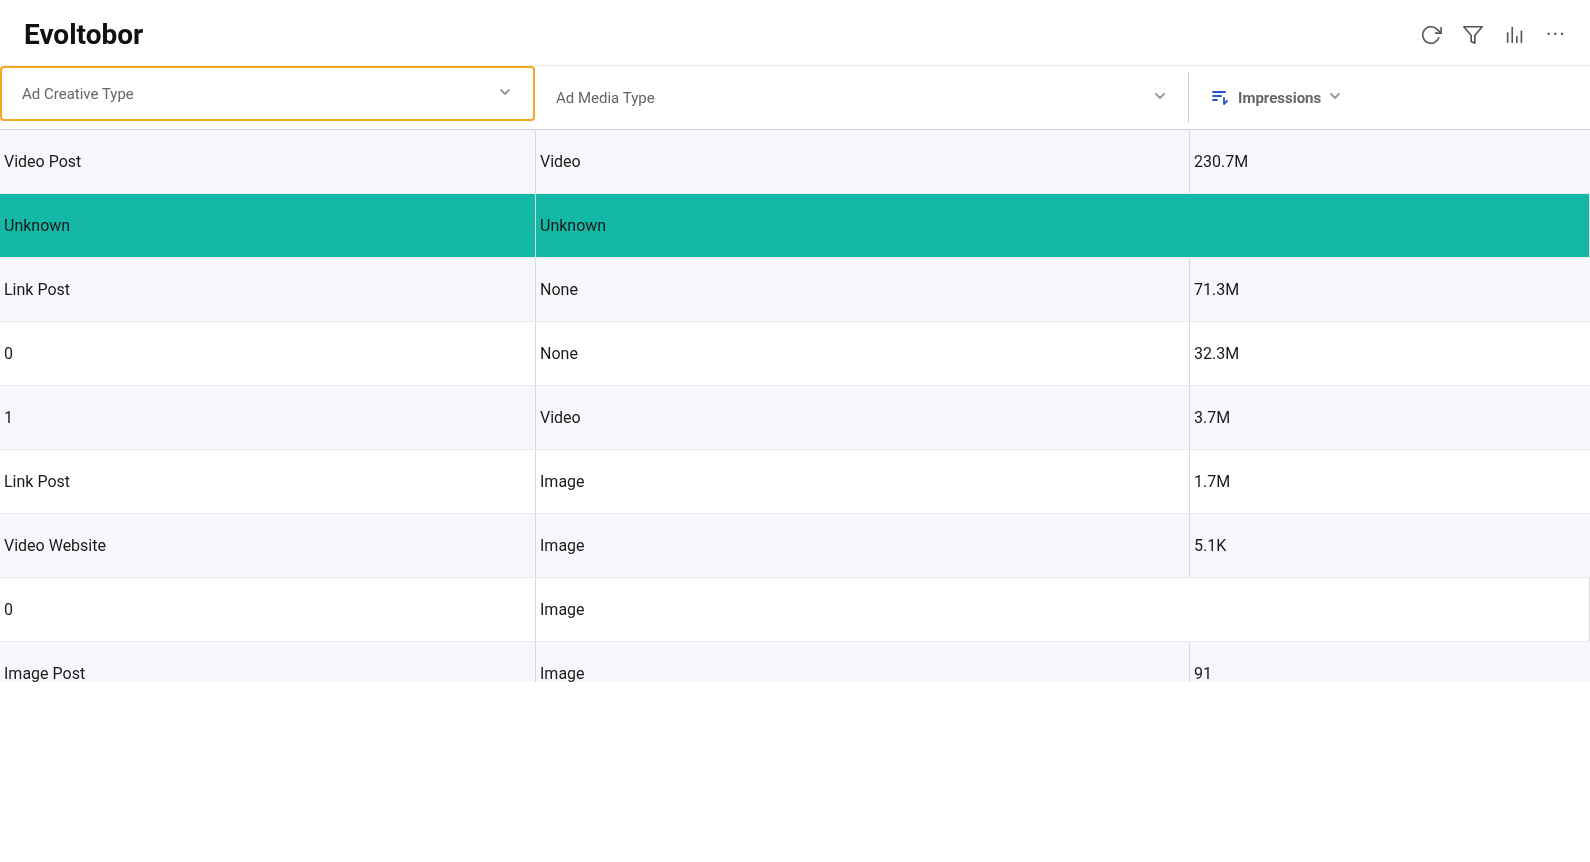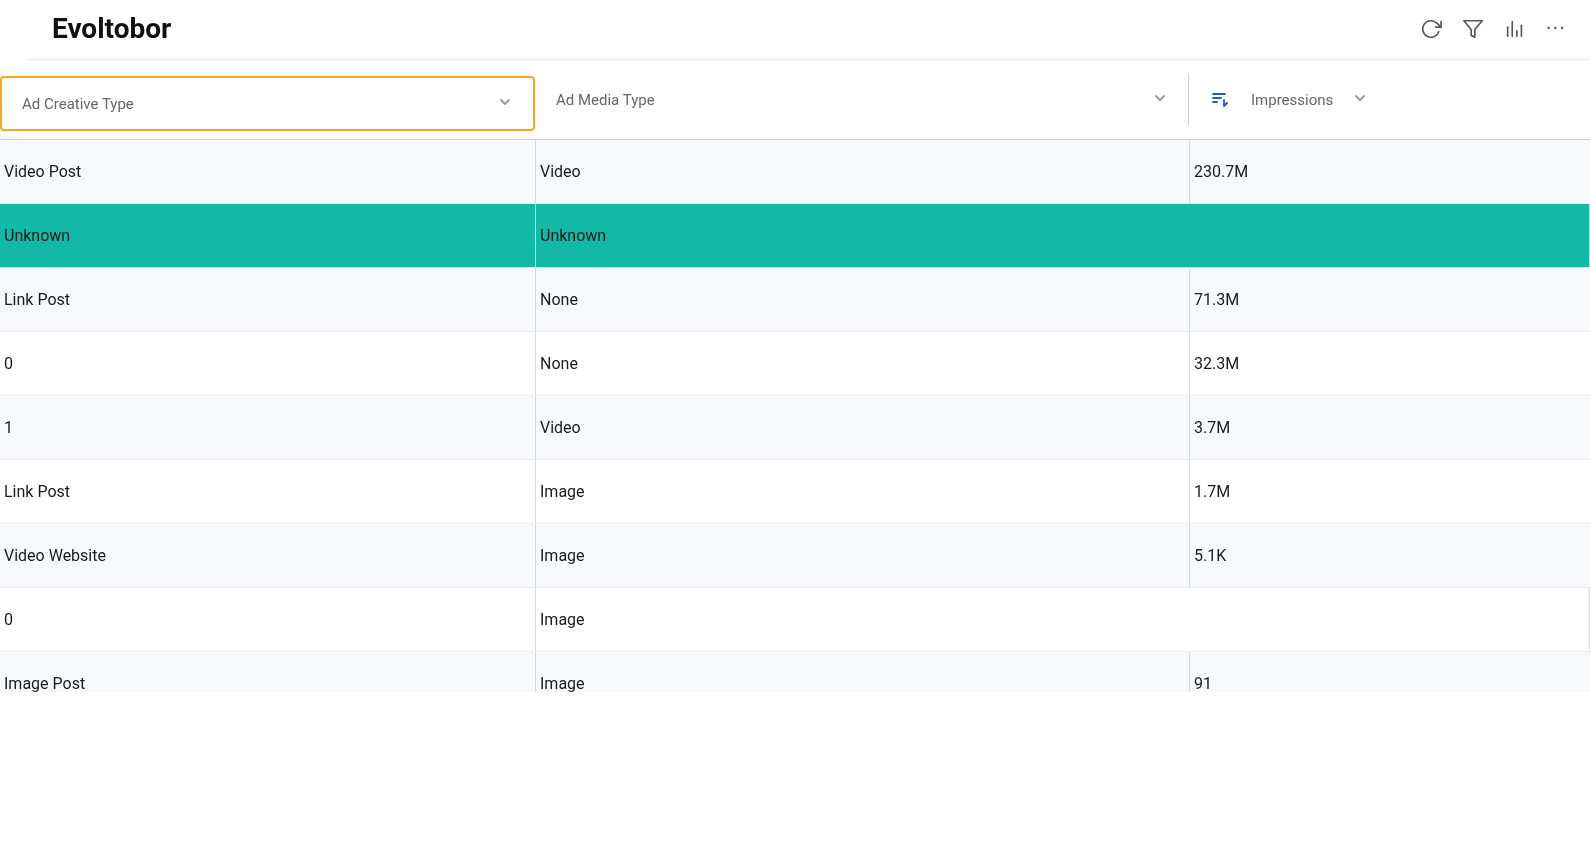--- a/index.html
+++ b/index.html
@@ -14,24 +14,23 @@
       color: #1a1a1a;
       width: 1590px;
       min-height: 862px;
       overflow-x: hidden;
     }
 
     .header {
       display: flex;
       align-items: center;
       justify-content: space-between;
-      padding: 12px 24px 14px 24px;
+      padding: 18px 24px 14px 24px;
       background: #ffffff;
       border-bottom: 1px solid #e8e8e8;
-      margin-left: 28px;
     }
 
     .header-title {
       font-size: 28px;
       font-weight: 700;
       color: #111111;
     }
 
     .header-actions {
       display: flex;
@@ -61,33 +60,34 @@
       font-size: 15px;
       color: #555;
       cursor: pointer;
       user-select: none;
     }
 
     .col-header-ad-creative {
       width: 535px;
       border: 2px solid #f5a623;
       border-radius: 4px;
-      margin: 16px 0 8px 0;
+      margin: 0 0 8px 0;
       background: #ffffff;
     }
 
     .col-header-ad-media {
       flex: 1;
       border-right: 1px solid #d0d0d0;
     }
 
     .col-header-impressions {
       width: 400px;
       justify-content: flex-start;
-      gap: 19px;
+      gap: 6px;
+      font-weight: bold;
     }
 
     .col-header-label {
       font-size: 15px;
       color: #666;
     }
 
     .chevron-icon {
       color: #999;
       font-size: 13px;

